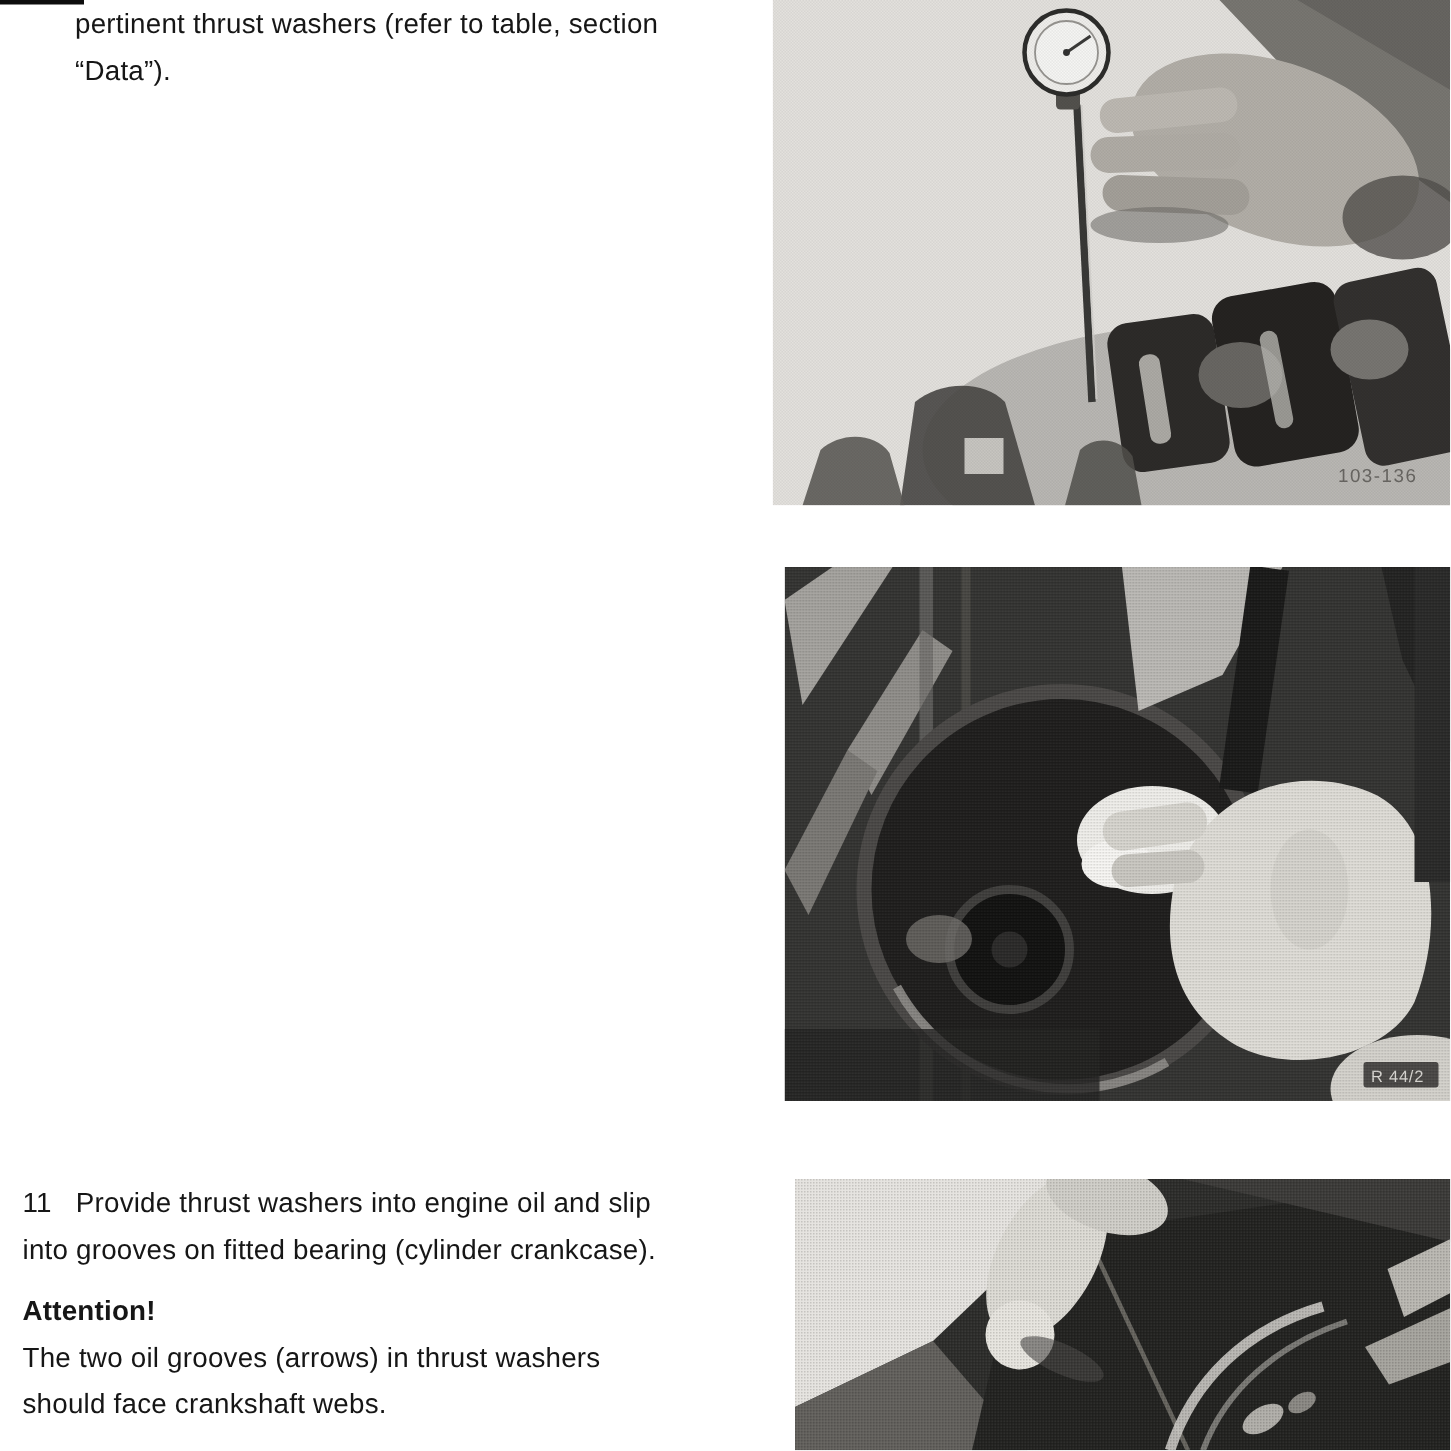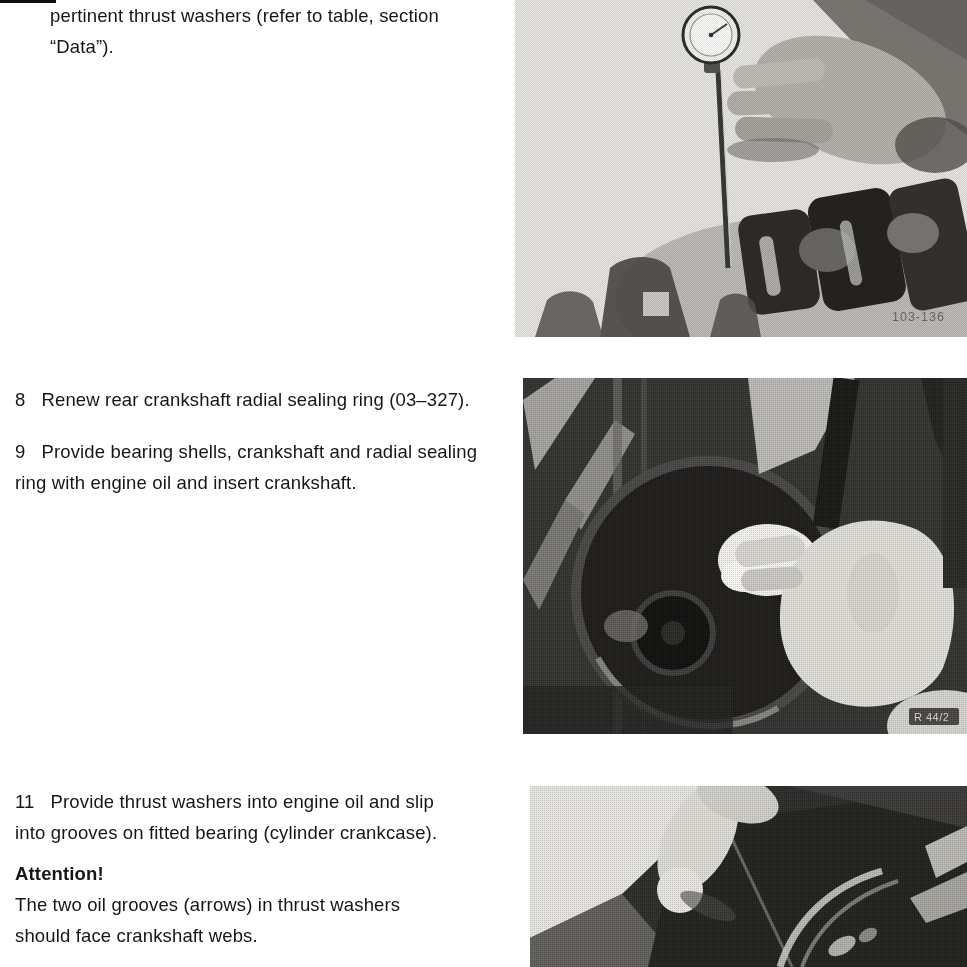--- a/index.html
+++ b/index.html
@@ -31,24 +31,21 @@
 </head>
 <body>
 
 <div class="page">
 
   <div class="scan-line"></div>
 
   <p class="txt prewrap" style="left:17px;top:0px;width:460px;margin-left:33px;">pertinent thrust washers (refer to table, section
 “Data”).</p>
 
-  <p class="txt step" style="left:15px;top:384px;width:480px;"><span>8</span><span class="gap"></span><span class="prewrap">Renew rear crankshaft radial sealing ring (03–327).</span></p>
-
-  <p class="txt step" style="left:15px;top:436px;width:480px;"><span>9</span><span class="gap"></span><span class="prewrap">Provide bearing shells, crankshaft and radial sealing
-ring with engine oil and insert crankshaft.</span></p>
+
 
   <p class="txt step" style="left:15px;top:786px;width:480px;"><span>11</span><span class="gap"></span><span class="prewrap">Provide thrust washers into engine oil and slip
 into grooves on fitted bearing (cylinder crankcase).</span></p>
 
   <p class="txt prewrap" style="left:15px;top:889px;width:460px;">The two oil grooves (arrows) in thrust washers
 should face crankshaft webs.</p>
 
   <p class="txt attn-head" style="left:15px;top:858px;width:460px;">Attention!</p>
 
   <div class="figure" style="left:515px;top:0;width:452px;height:337px;">

